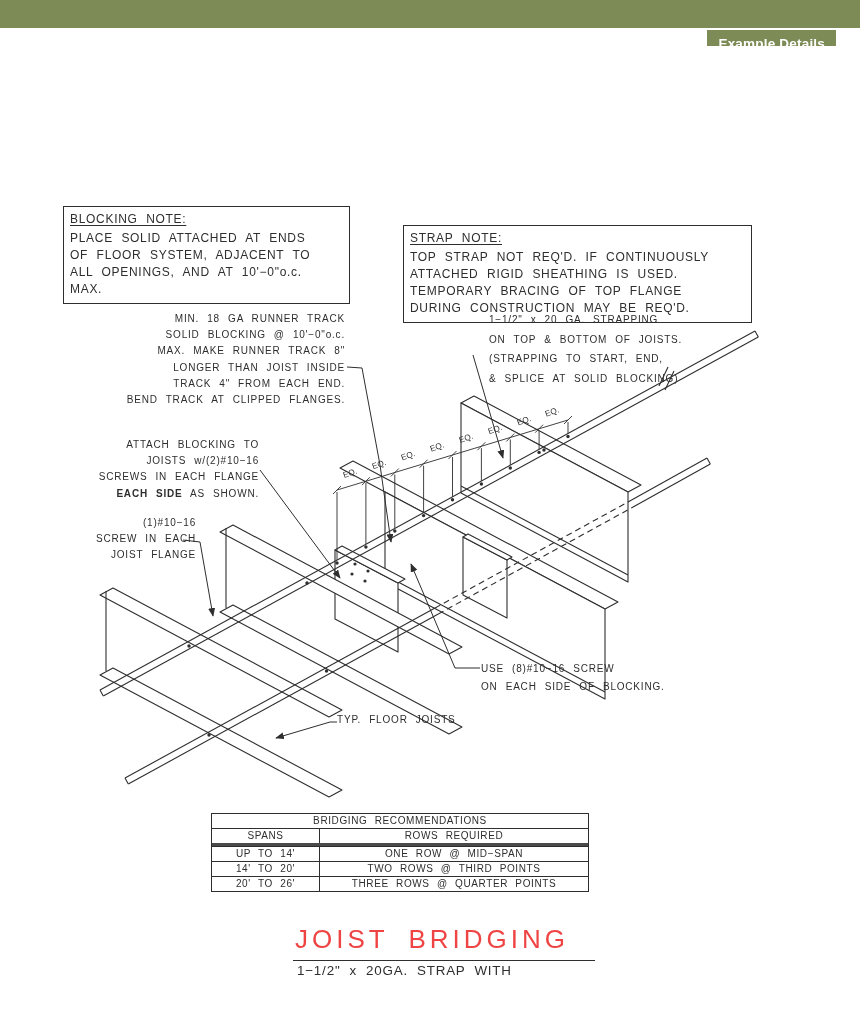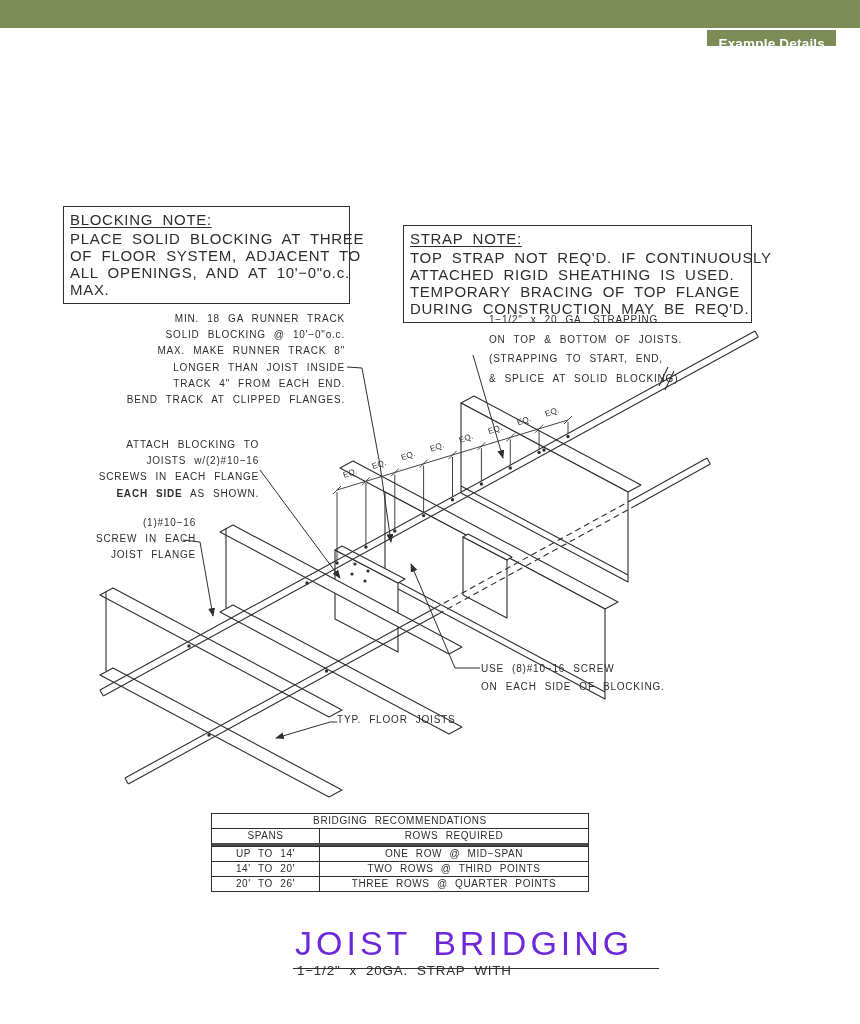--- a/index.html
+++ b/index.html
@@ -11,21 +11,21 @@
   
   .topbar { position:absolute; left:0; top:0; width:860px; height:28px; background:#7d8b57; }
   .badge {
     position:absolute; top:30px; right:24px; height:16px; line-height:28px;
     background:#7d8b57; color:#fff; font-weight:bold; font-size:13.5px;
     padding:0 11px; letter-spacing:0.2px;
   }
   
   .notebox {
     position:absolute; box-sizing:border-box; border:1.6px solid #2e2e2e;
-    padding:4px 6px 5px 6px; font-size:15px; line-height:17px;
+    padding:4px 6px 5px 6px; font-size:12px; line-height:17px;
     letter-spacing:0.7px; word-spacing:4.5px; white-space:nowrap;
   }
   .nb-title { text-decoration:underline; text-underline-offset:2px; margin-bottom:2px; }
   #blocking-note { left:63px; top:206px; width:287px; }
   #strap-note   { left:403px; top:206px; width:349px;margin-top:19px; }
   
   .cad {
     position:absolute; font-size:10px; line-height:16.2px;
     letter-spacing:0.8px; word-spacing:4.5px; white-space:nowrap;
   }
@@ -45,22 +45,22 @@
     border:1.6px solid #2e2e2e; font-size:10px; text-align:center;
     letter-spacing:0.6px; word-spacing:4px;
   }
   .t-title { padding:1px 0 2px; }
   .trow { display:flex; border-top:1px solid #2e2e2e;justify-content:flex-end; }
   .trow.head { border-bottom:3px solid #4a4a4a; }
   .c1 { width:108px; border-right:1px solid #2e2e2e; padding:1px 0 2px; box-sizing:border-box; }
   .c2 { flex:1; padding:1px 0 2px; }
   
   #main-title {
-    position:absolute; left:293px; top:924px; font-size:34px; letter-spacing:4px;
-    word-spacing:9px; color:#6d28d9; border-bottom:1.7px solid #2e2e2e;
+    position:absolute; left:293px; top:924px; font-size:26px; letter-spacing:4px;
+    word-spacing:9px; color:#ef4444; border-bottom:1.7px solid #2e2e2e;
     padding:0 26px 5px 2px; white-space:nowrap;
   }
   #subtitle {
     position:absolute; left:297px; top:962px; font-size:13.4px; line-height:18.5px;
     letter-spacing:0.8px; word-spacing:4.5px; white-space:nowrap;
   }
 </style>
 </head>
 <body>
 
@@ -191,21 +191,21 @@
       <polyline points="205,170 285,278" marker-end="url(#arr)"></polyline>
       <polyline points="128,240 145,242 158,316" marker-end="url(#arr)"></polyline>
       <polyline points="425,368 400,368 356,264" marker-end="url(#arr)"></polyline>
       <polyline points="282,422 275,422 221,438" marker-end="url(#arr)"></polyline>
     </g>
   </g>
 </svg>
 
 <div class="notebox" id="blocking-note">
   <div class="nb-title">BLOCKING NOTE:</div>
-  <div>PLACE SOLID BLOCKING AT THREE</div>
+  <div>PLACE SOLID ATTACHED AT ENDS</div>
   <div>OF FLOOR SYSTEM, ADJACENT TO</div>
   <div>ALL OPENINGS, AND AT 10'−0"o.c.</div>
   <div>MAX.</div>
 </div>
 <div class="notebox" id="strap-note">
   <div class="nb-title">STRAP NOTE:</div>
   <div>TOP STRAP NOT REQ'D. IF CONTINUOUSLY</div>
   <div>ATTACHED RIGID SHEATHING IS USED.</div>
   <div>TEMPORARY BRACING OF TOP FLANGE</div>
   <div>DURING CONSTRUCTION MAY BE REQ'D.</div>

